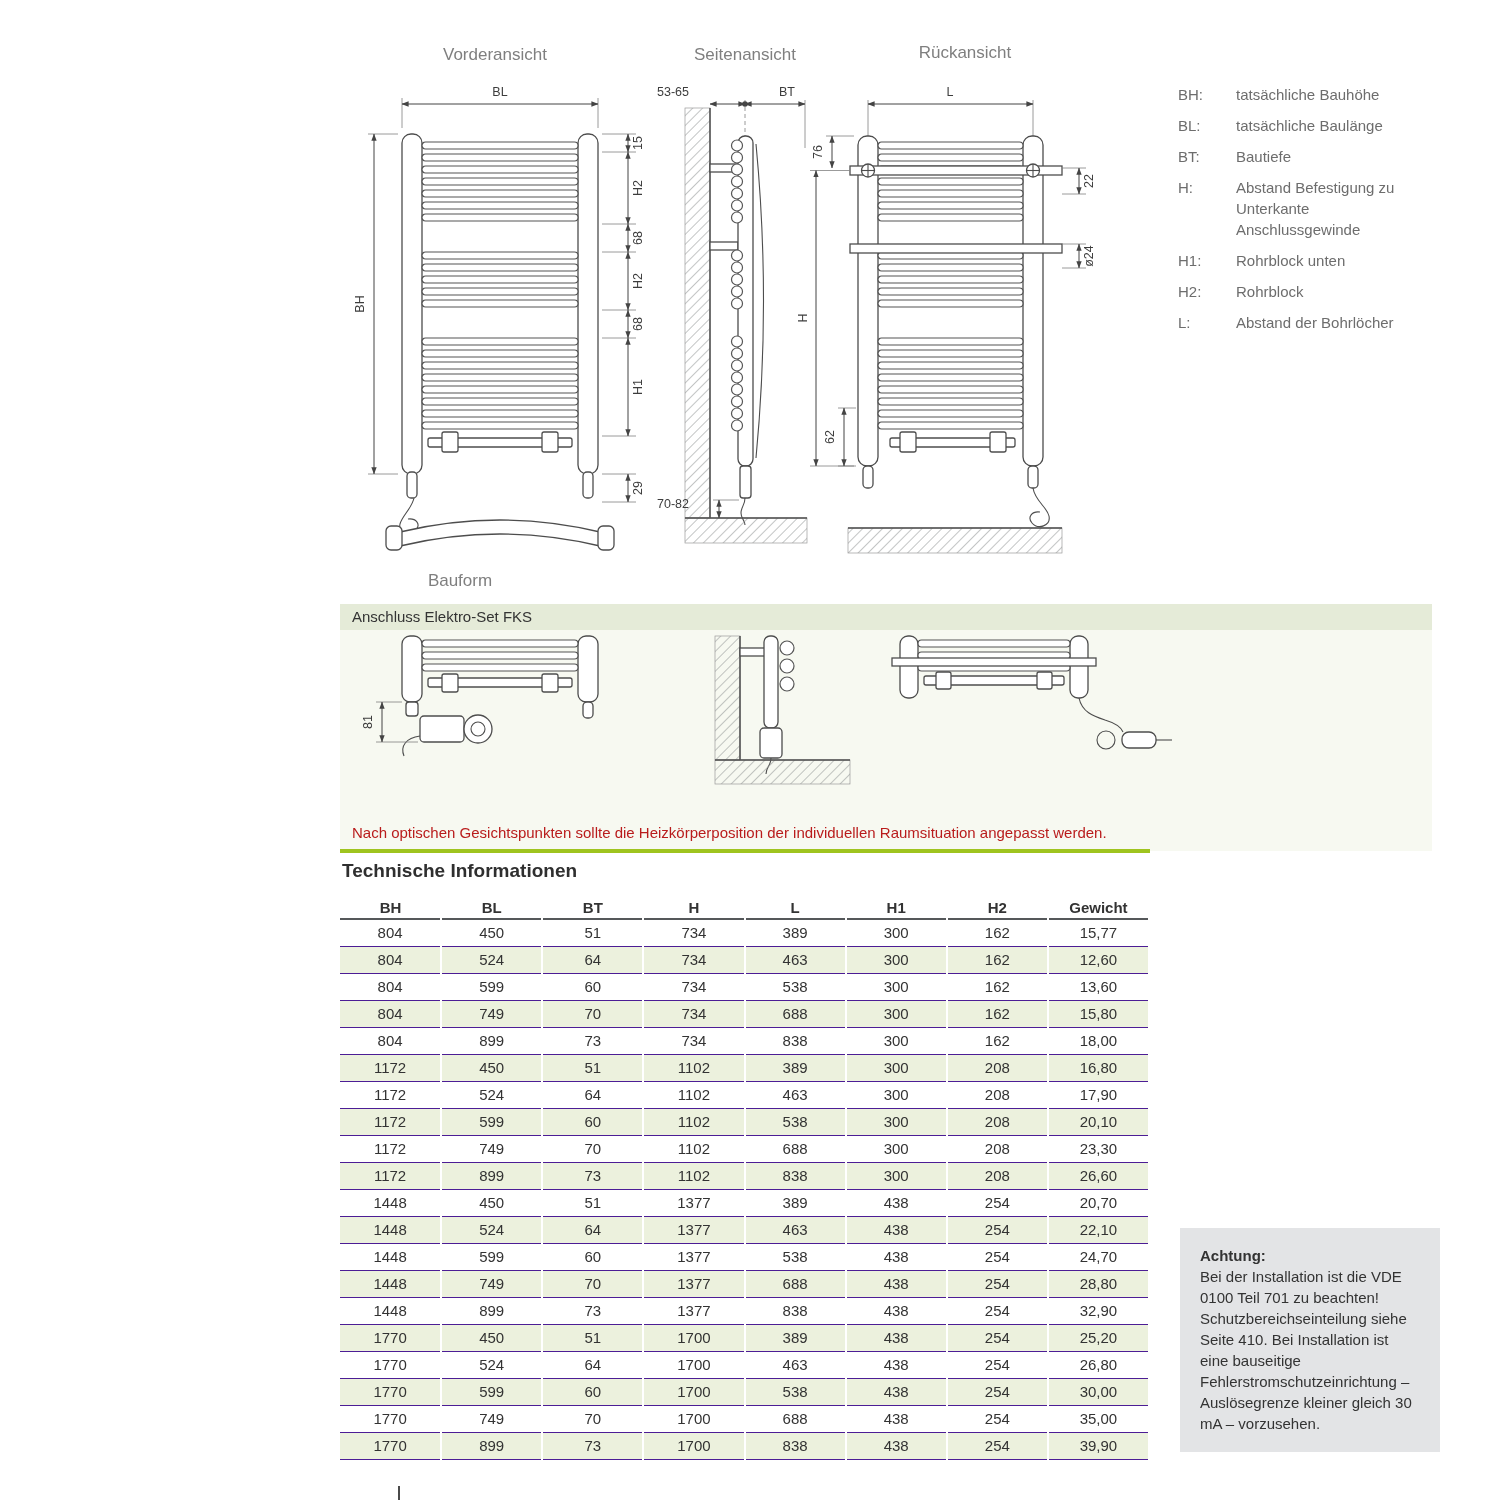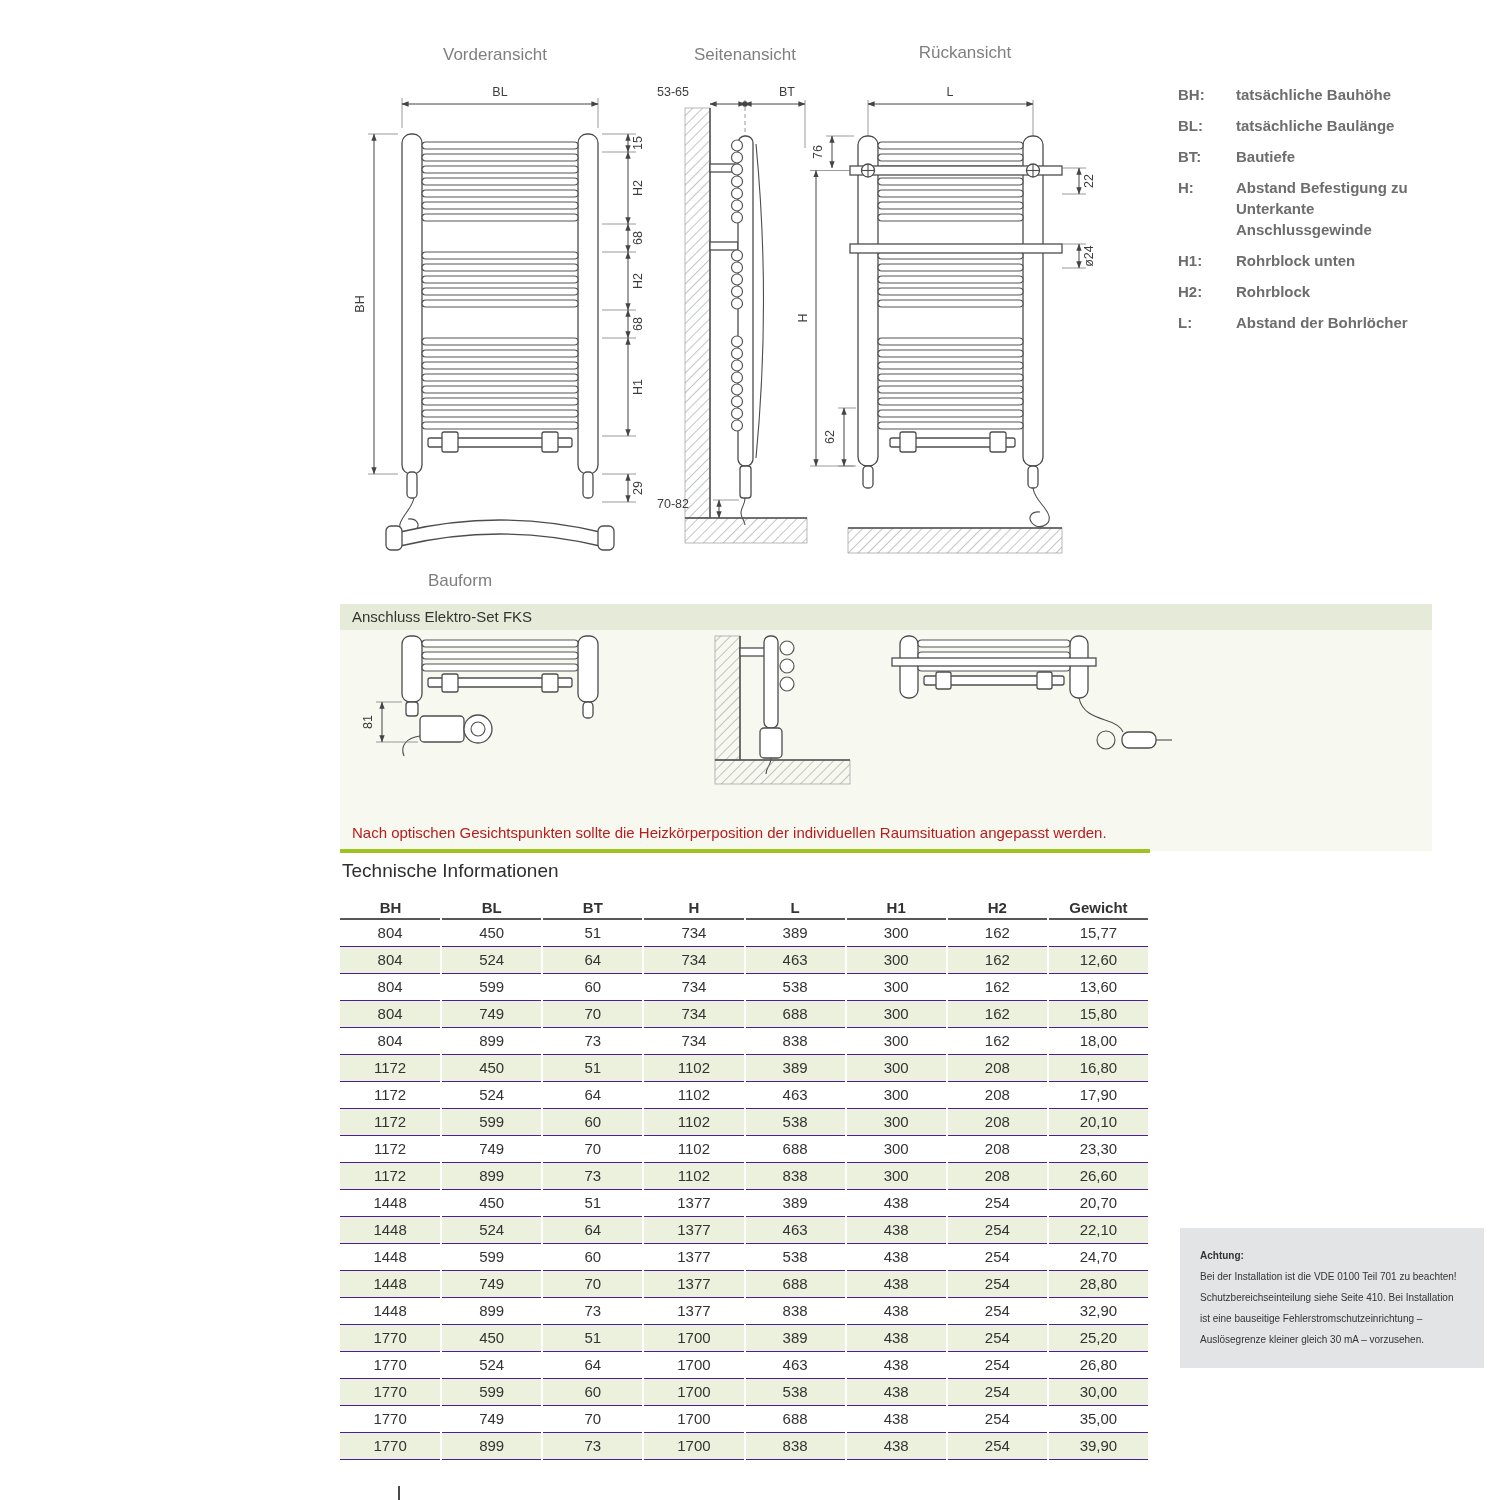--- a/index.html
+++ b/index.html
@@ -8,42 +8,42 @@
     width: 1500px; height: 1500px;
     background: #ffffff;
     font-family: "Liberation Sans", sans-serif;
     position: relative;
     color: #333;
   }
   .abs { position: absolute; }
   .view-label { font-size: 17px; color: #7f7f7f; text-align: center; margin-top: 11px; }
 
   
-  .legend-row { display: flex; margin-bottom: 10px; font-size: 15px; color: #6d6d6d; line-height: 21px; font-weight: bold; }
+  .legend-row { display: flex; margin-bottom: 10px; font-size: 15px; color: #6d6d6d; line-height: 21px; }
   .legend-key { width: 58px; flex: none; }
   .legend-val { width: 200px; }
 
   
   .section { position: absolute; left: 340px; top: 604px; width: 1092px; background: #f7f9f1; padding-bottom: 10px; }
   .section-bar { height: 26px; background: #e5ebd8; font-size: 15px; font-weight: normal; color: #333; line-height: 26px; padding-left: 12px; }
   .section-note { font-size: 15px; color: #b91c1c; padding-left: 12px; margin-top: 22px; }
 
   
   .rule { position: absolute; left: 340px; top: 849px; width: 810px; height: 4px; background: #9fc41f; }
-  .table-title { position: absolute; left: 342px; top: 860px; font-size: 19px; font-weight: normal; color: #2f2f2f; }
+  .table-title { position: absolute; left: 342px; top: 860px; font-size: 19px; font-weight: bold; color: #2f2f2f; }
   table.tech { position: absolute; left: 340px; top: 894px; width: 810px; border-collapse: collapse; font-size: 15px; color: #333; table-layout: fixed; }
   table.tech th { font-weight: bold; text-align: center; padding: 5px 0 2px; }
   table.tech thead tr.units th { padding: 0 0 7px; }
   table.tech thead { border-bottom: 2px solid #55585a; }
   table.tech td { text-align: center; height: 27px; padding: 0; border-right: 2px solid #fff; }
   table.tech tbody tr { border-bottom: 1px solid #4c1d95; }
   table.tech tbody tr:nth-child(even) { background: #ecf1dd; }
 
   
-  .notice { position: absolute; left: 1180px; top: 1228px; width: 304px; background: #e3e4e6; padding: 17px 20px 18px; font-size: 10px; color: #333; line-height: 21px; }
+  .notice { position: absolute; left: 1180px; top: 1228px; width: 260px; background: #e3e4e6; padding: 17px 20px 18px; font-size: 15px; color: #333; line-height: 21px; }
   .notice-title { font-weight: bold; }
 
   .crop-mark { position: absolute; left: 398px; top: 1486px; width: 2px; height: 14px; background: #4a4a4a; }
 
   
   svg.drawing { position: absolute; overflow: visible; }
   svg.flow-drawing { display: block; overflow: visible; }
   .outline { fill: #fff; stroke: #4d4d4d; stroke-width: 1.3; }
   .solid { stroke: #4d4d4d; stroke-width: 1.5; }
   .thin { fill: none; stroke: #4d4d4d; stroke-width: 1.1; }

